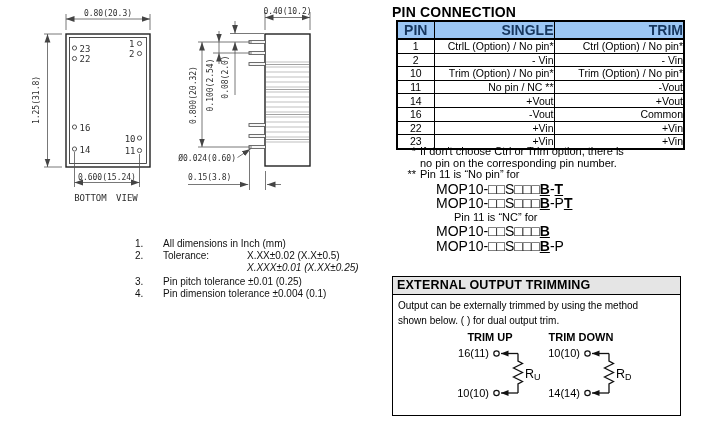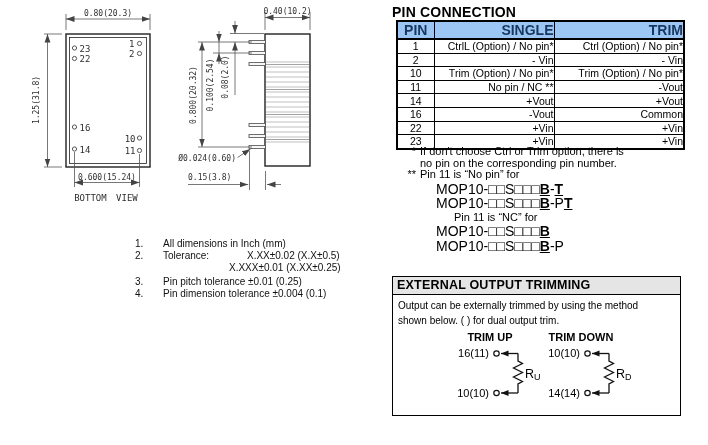--- a/index.html
+++ b/index.html
@@ -143,21 +143,21 @@
       <text class="cadtxt" x="188" y="180" text-anchor="start">0.15(3.8)</text>
     </g>
   </svg>
 
   <div>
     <span class="nn" style="left:135px;top:238px;">1.</span>
     <span class="nn" style="left:163px;top:238px;">All dimensions in Inch (mm)</span>
     <span class="nn" style="left:135px;top:250px;">2.</span>
     <span class="nn" style="left:163px;top:250px;">Tolerance:</span>
     <span class="nn" style="left:247px;top:250px;">X.XX±0.02 (X.X±0.5)</span>
-    <span class="nn" style="left:229px;top:262px;">X.XXX±0.01 (X.XX±0.25)</span>
+    <span class="nn" style="left:247px;top:262px;font-style:italic;">X.XXX±0.01 (X.XX±0.25)</span>
     <span class="nn" style="left:135px;top:276px;">3.</span>
     <span class="nn" style="left:163px;top:276px;">Pin pitch tolerance ±0.01 (0.25)</span>
     <span class="nn" style="left:135px;top:288px;">4.</span>
     <span class="nn" style="left:163px;top:288px;">Pin dimension tolerance ±0.004 (0.1)</span>
   </div>
 
   <div class="pc-title">PIN CONNECTION</div>
 
   <table class="pc">
     <colgroup>

